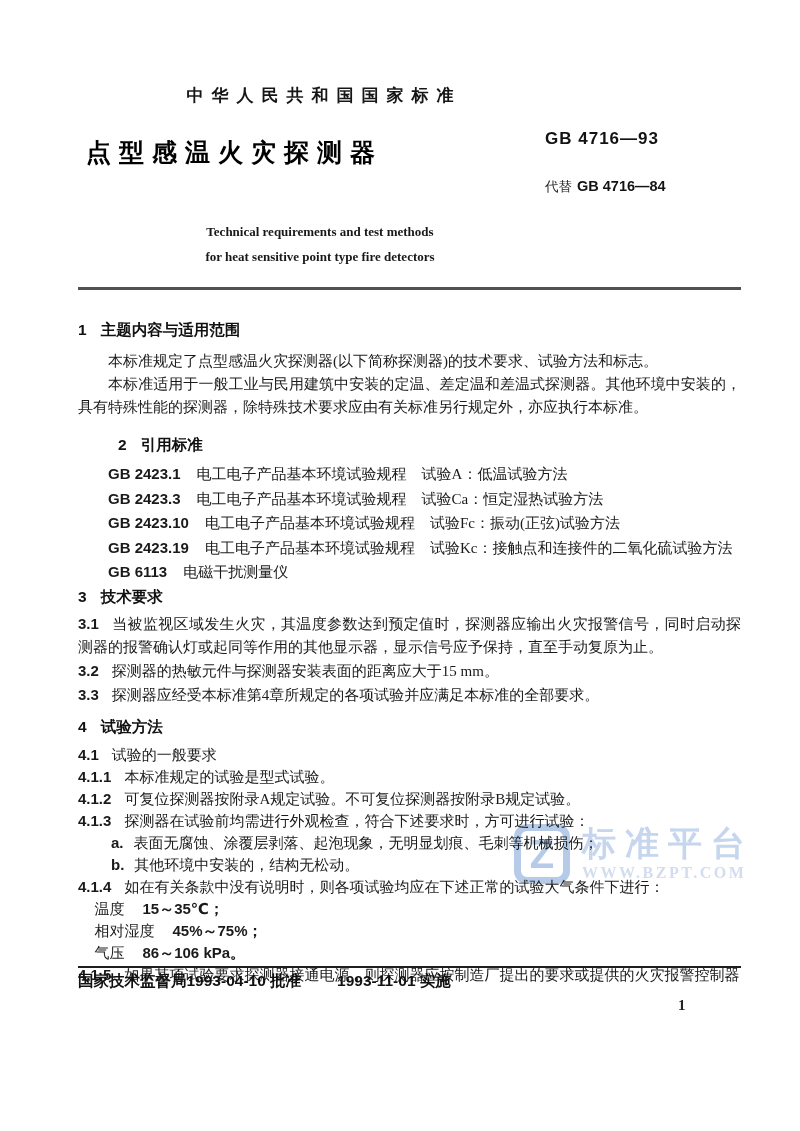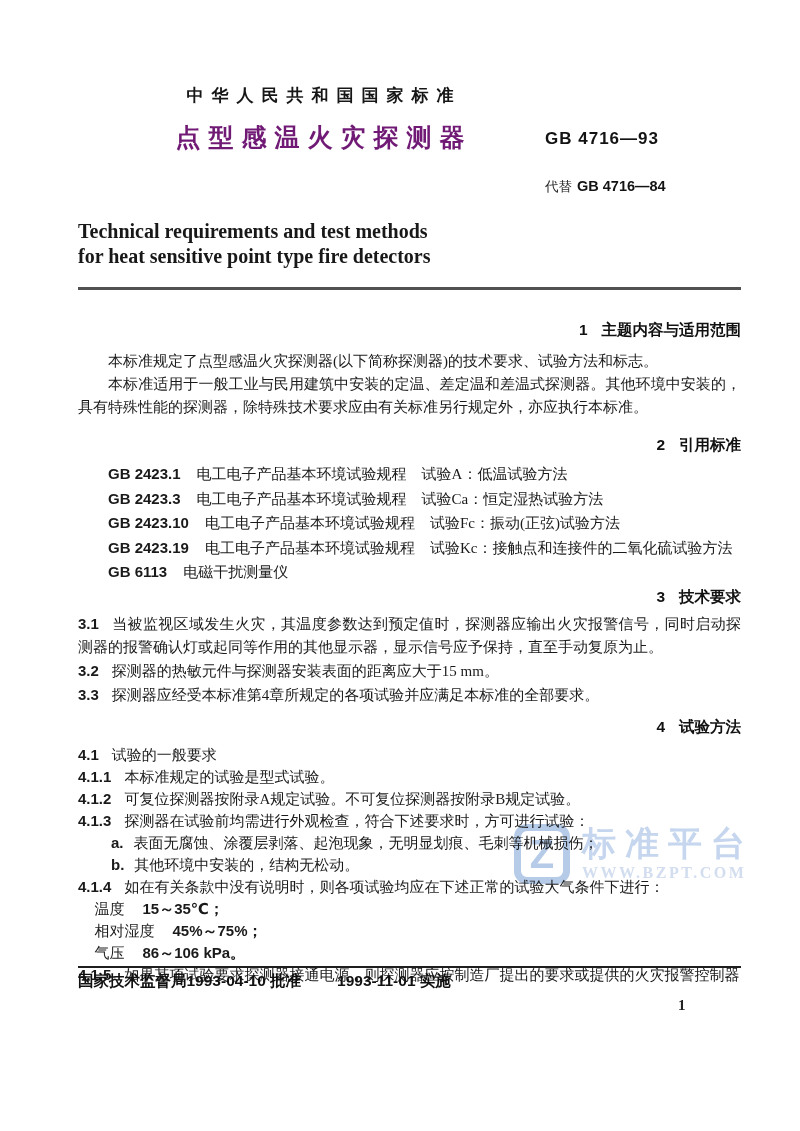--- a/index.html
+++ b/index.html
@@ -11,28 +11,28 @@
     color:#1c1c1c;
   }
   
   .std-label {
     position:absolute; left:78px; top:84px; width:484px;
     text-align:center; font-family:"Liberation Sans","DejaVu Sans",sans-serif;
     font-weight:700; font-size:17px; letter-spacing:8px; text-indent:8px;
     color:#161616;
   }
   .title-cn {
-    position:absolute; left:78px; top:119px; width:484px;
-    text-align:center; font-family:"Liberation Sans","DejaVu Sans",sans-serif;
+    position:absolute; left:78px; top:134px; width:484px;
+    font-family:"Liberation Sans","DejaVu Sans",sans-serif;
     font-weight:600; font-size:25px; line-height:37px;
-    letter-spacing:8px; text-indent:8px; color:#701a75;
+    letter-spacing:8px; text-indent:8px; color:#000000;
   }
   .title-en {
     position:absolute; left:78px; top:219px; width:484px;
-    font-weight:700; font-size:20px; line-height:25px;
+    text-align:center; font-weight:700; font-size:13px; line-height:25px;
     color:#181818;
   }
   .code-block {
     position:absolute; left:545px; top:129px;
     font-family:"Liberation Sans","DejaVu Sans",sans-serif;
     font-weight:700; font-size:17px; letter-spacing:1px; color:#131313;
   }
   .replaces { position:absolute; left:545px; top:178px; font-size:13.5px; color:#2a2a2a; }
   .replaces .rep-code {
     font-family:"Liberation Sans","DejaVu Sans",sans-serif;
@@ -42,21 +42,21 @@
     position:absolute; left:78px; top:287px; width:663px; height:3px;
     background:#515151;
   }
   
   .main {
     position:absolute; left:78px; top:306px; width:663px; z-index:1;
     font-size:15px; color:#1a1a1a;
   }
   .sec-h {
     font-family:"Liberation Sans","DejaVu Sans",sans-serif;
-    font-weight:700; font-size:15.5px; line-height:23px; color:#111;text-align:right;
+    font-weight:700; font-size:15.5px; line-height:23px; color:#111;
   }
   .sec-h .snum { margin-right:14px; }
   .h1 { margin-top:12px; }
   .h2 { margin-top:14px;margin-left:40px; }
   .h3 { margin-top:0; }
   .h4 { margin-top:8px; }
   .para { text-indent:2em; line-height:23px; text-align:justify; }
   .p1 { margin-top:9px; }
   .ref-list { margin-top:6px; }
   .ref-line { padding-left:2em; line-height:24.5px; white-space:nowrap; }

